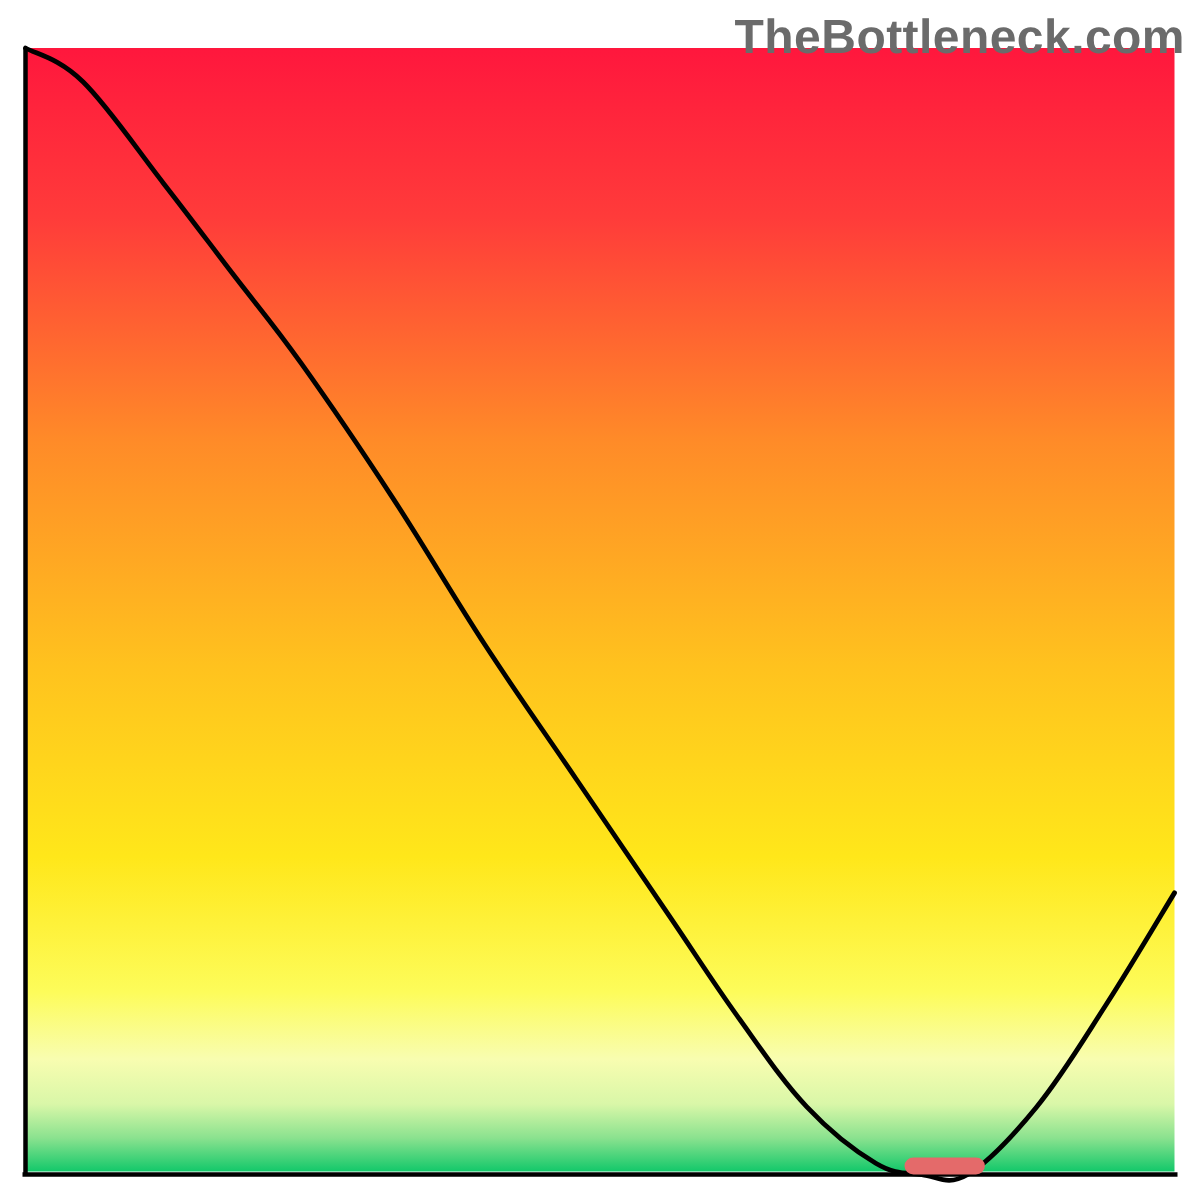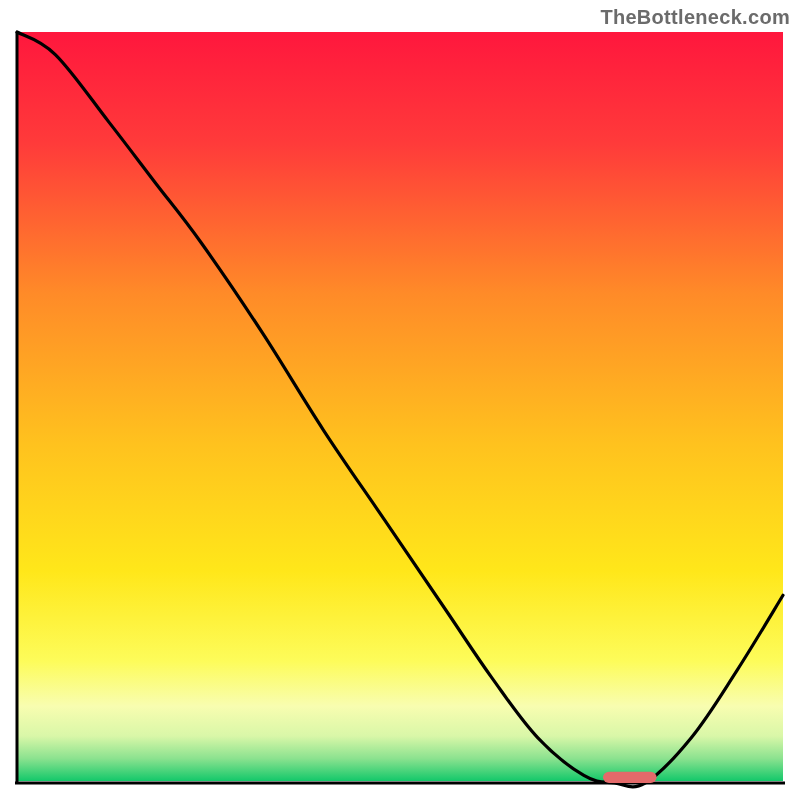--- a/index.html
+++ b/index.html
@@ -13,21 +13,21 @@
   .chart-container {
     position: relative;
     width: 800px;
     height: 800px;
   }
   .watermark {
     position: absolute;
     top: 6px;
     right: 10px;
     font-family: Arial, Helvetica, sans-serif;
-    font-size: 20px;
+    font-size: 32px;
     font-weight: 600;
     color: #6b6b6b;
     letter-spacing: 0.3px;
   }
   svg.plot {
     position: absolute;
     left: 0;
     top: 0;
     width: 800px;
     height: 800px;

